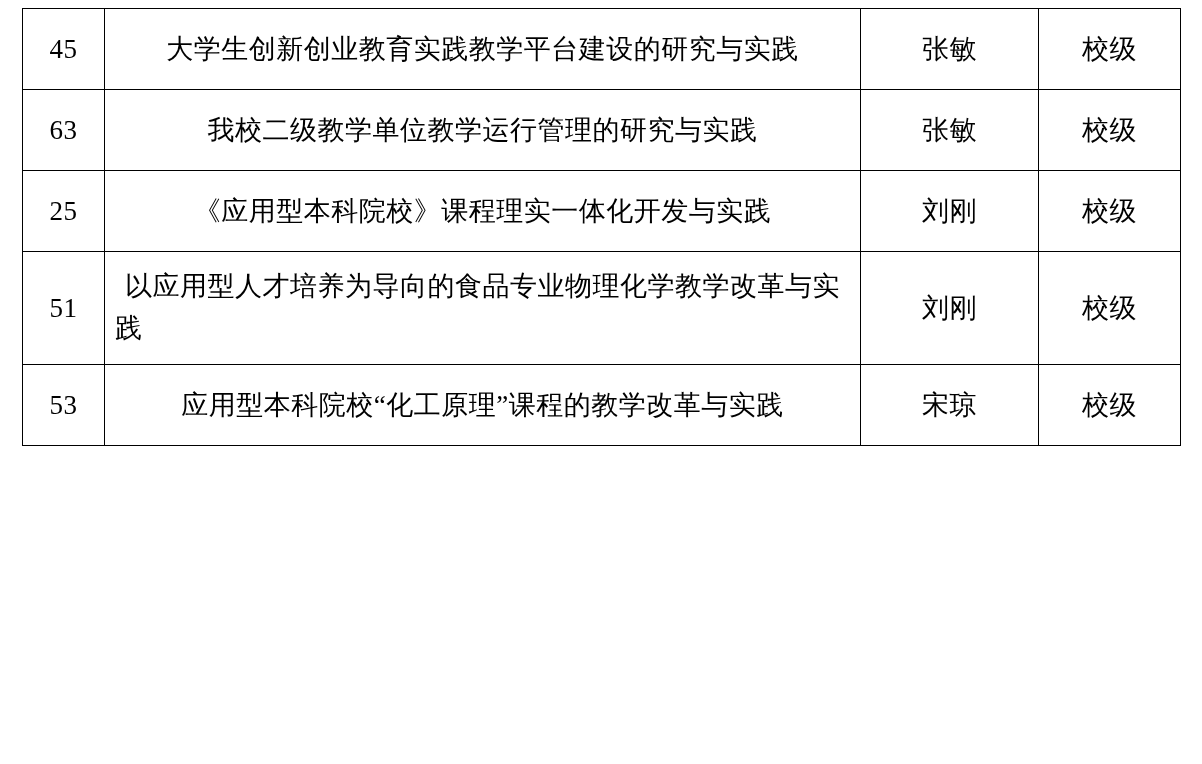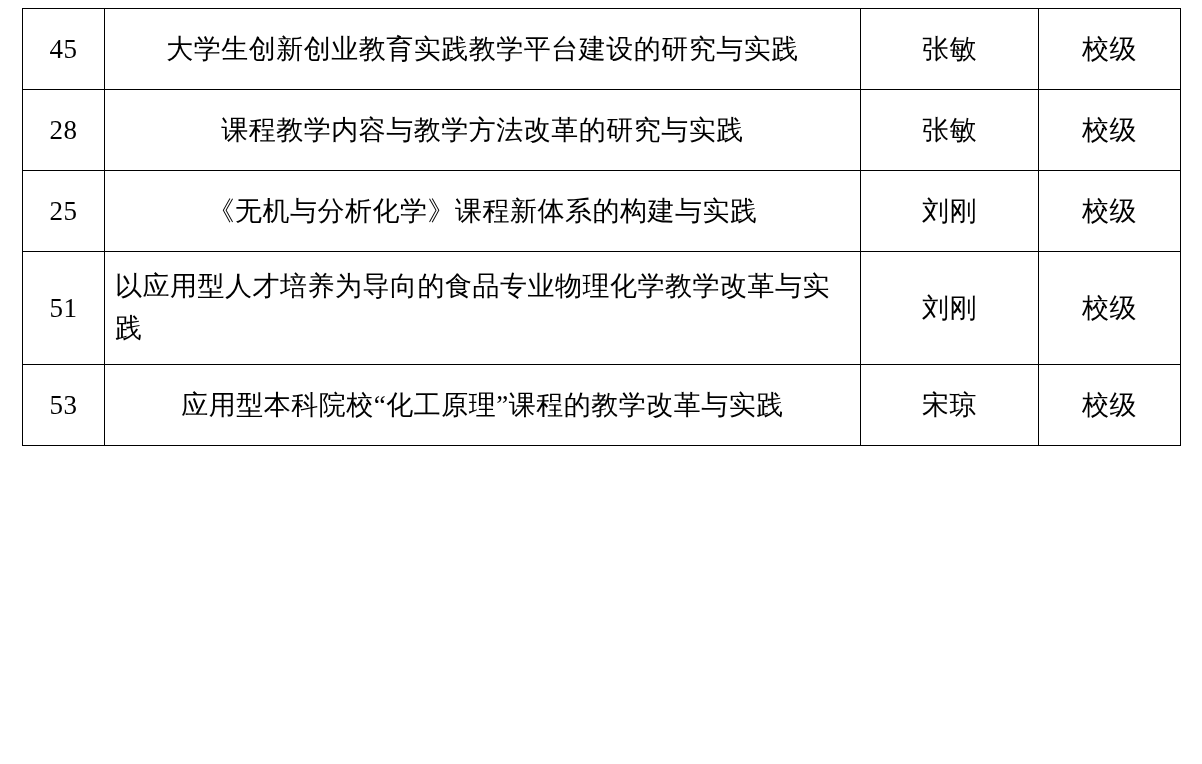--- a/index.html
+++ b/index.html
@@ -44,21 +44,21 @@
     font-family: "Liberation Serif", "DejaVu Serif", serif;
     font-size: 24px;
   }
   td.cell-title {
     font-size: 23px;
     padding-left: 10px;
     padding-right: 10px;
     margin-top: 14px;
   }
   td.cell-title.wrap {
-    text-align: left;
+    text-align: center;
     text-align-last: left;
     line-height: 1.55;
   }
   td.cell-person, td.cell-level {
     font-size: 23px;
   }
   .row-h-normal td { height: 72px; }
   .row-h-tall td { height: 104px; }
 </style>
 </head>
@@ -73,28 +73,28 @@
       <col class="c-level">
     </colgroup>
     <tbody>
       <tr class="row-h-normal">
         <td class="cell-index">45</td>
         <td class="cell-title">大学生创新创业教育实践教学平台建设的研究与实践</td>
         <td class="cell-person">张敏</td>
         <td class="cell-level">校级</td>
       </tr>
       <tr class="row-h-normal">
-        <td class="cell-index">28</td>
-        <td class="cell-title">课程教学内容与教学方法改革的研究与实践</td>
+        <td class="cell-index">63</td>
+        <td class="cell-title">我校二级教学单位教学运行管理的研究与实践</td>
         <td class="cell-person">张敏</td>
         <td class="cell-level">校级</td>
       </tr>
       <tr class="row-h-normal">
         <td class="cell-index">25</td>
-        <td class="cell-title">《无机与分析化学》课程新体系的构建与实践</td>
+        <td class="cell-title">《应用型本科院校》课程理实一体化开发与实践</td>
         <td class="cell-person">刘刚</td>
         <td class="cell-level">校级</td>
       </tr>
       <tr class="row-h-tall">
         <td class="cell-index">51</td>
         <td class="cell-title wrap">以应用型人才培养为导向的食品专业物理化学教学改革与实践</td>
         <td class="cell-person">刘刚</td>
         <td class="cell-level">校级</td>
       </tr>
       <tr class="row-h-normal">

